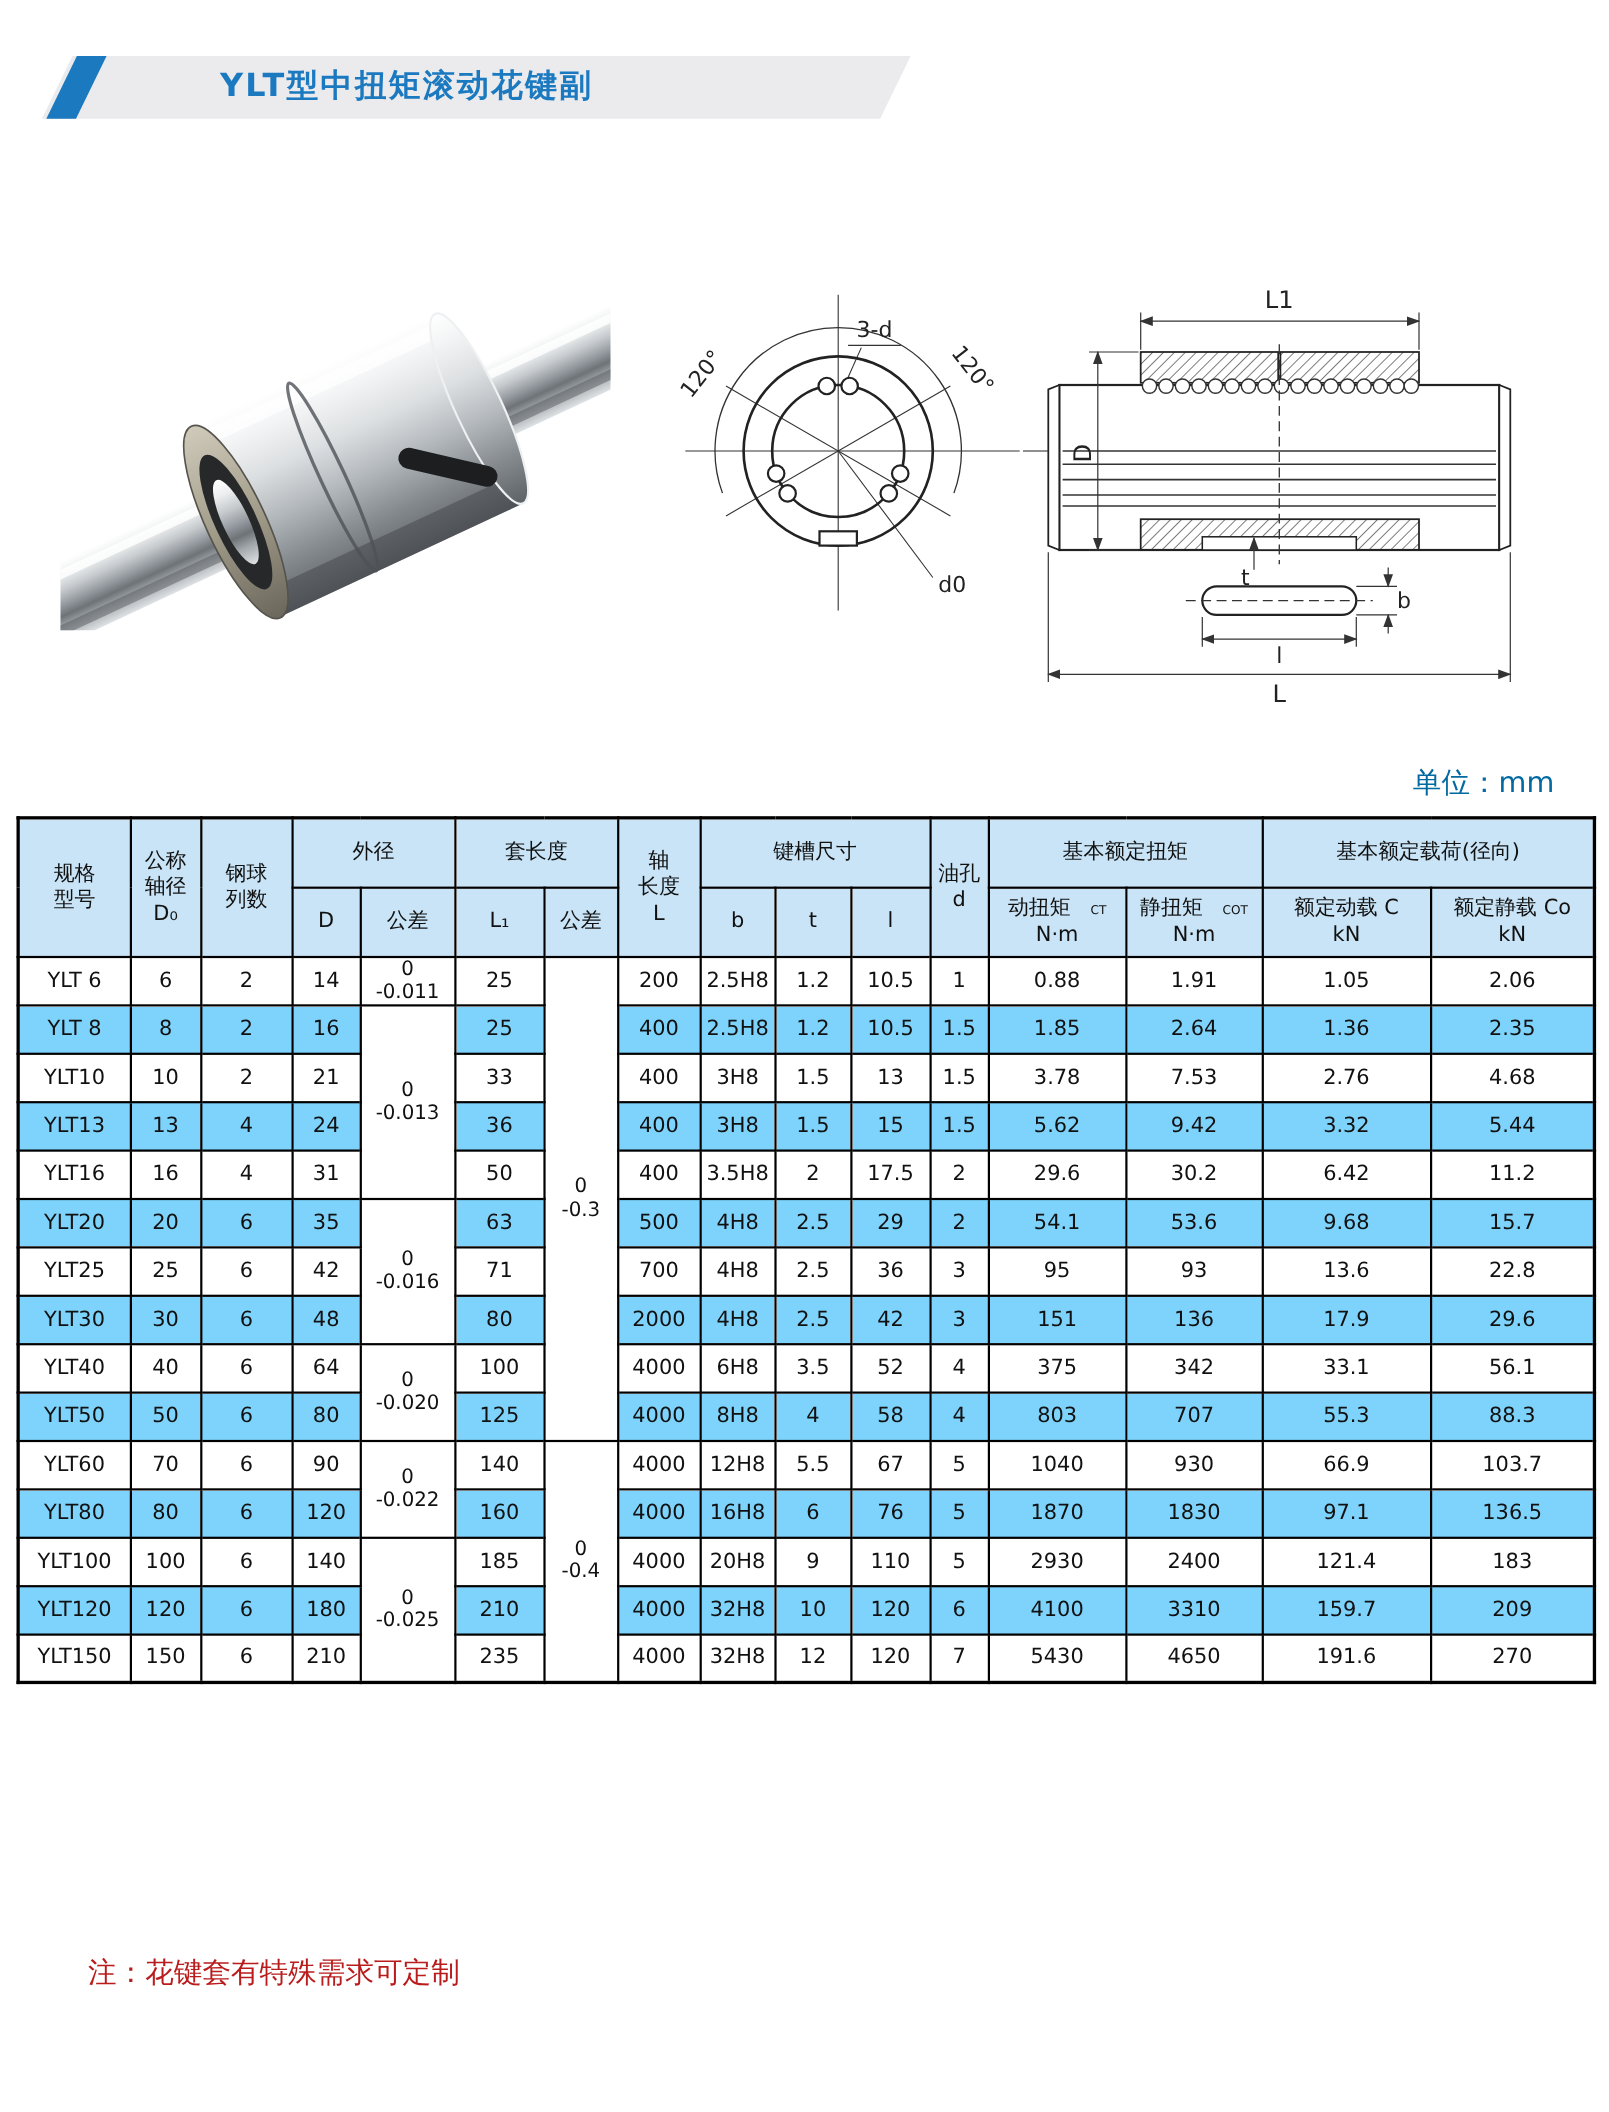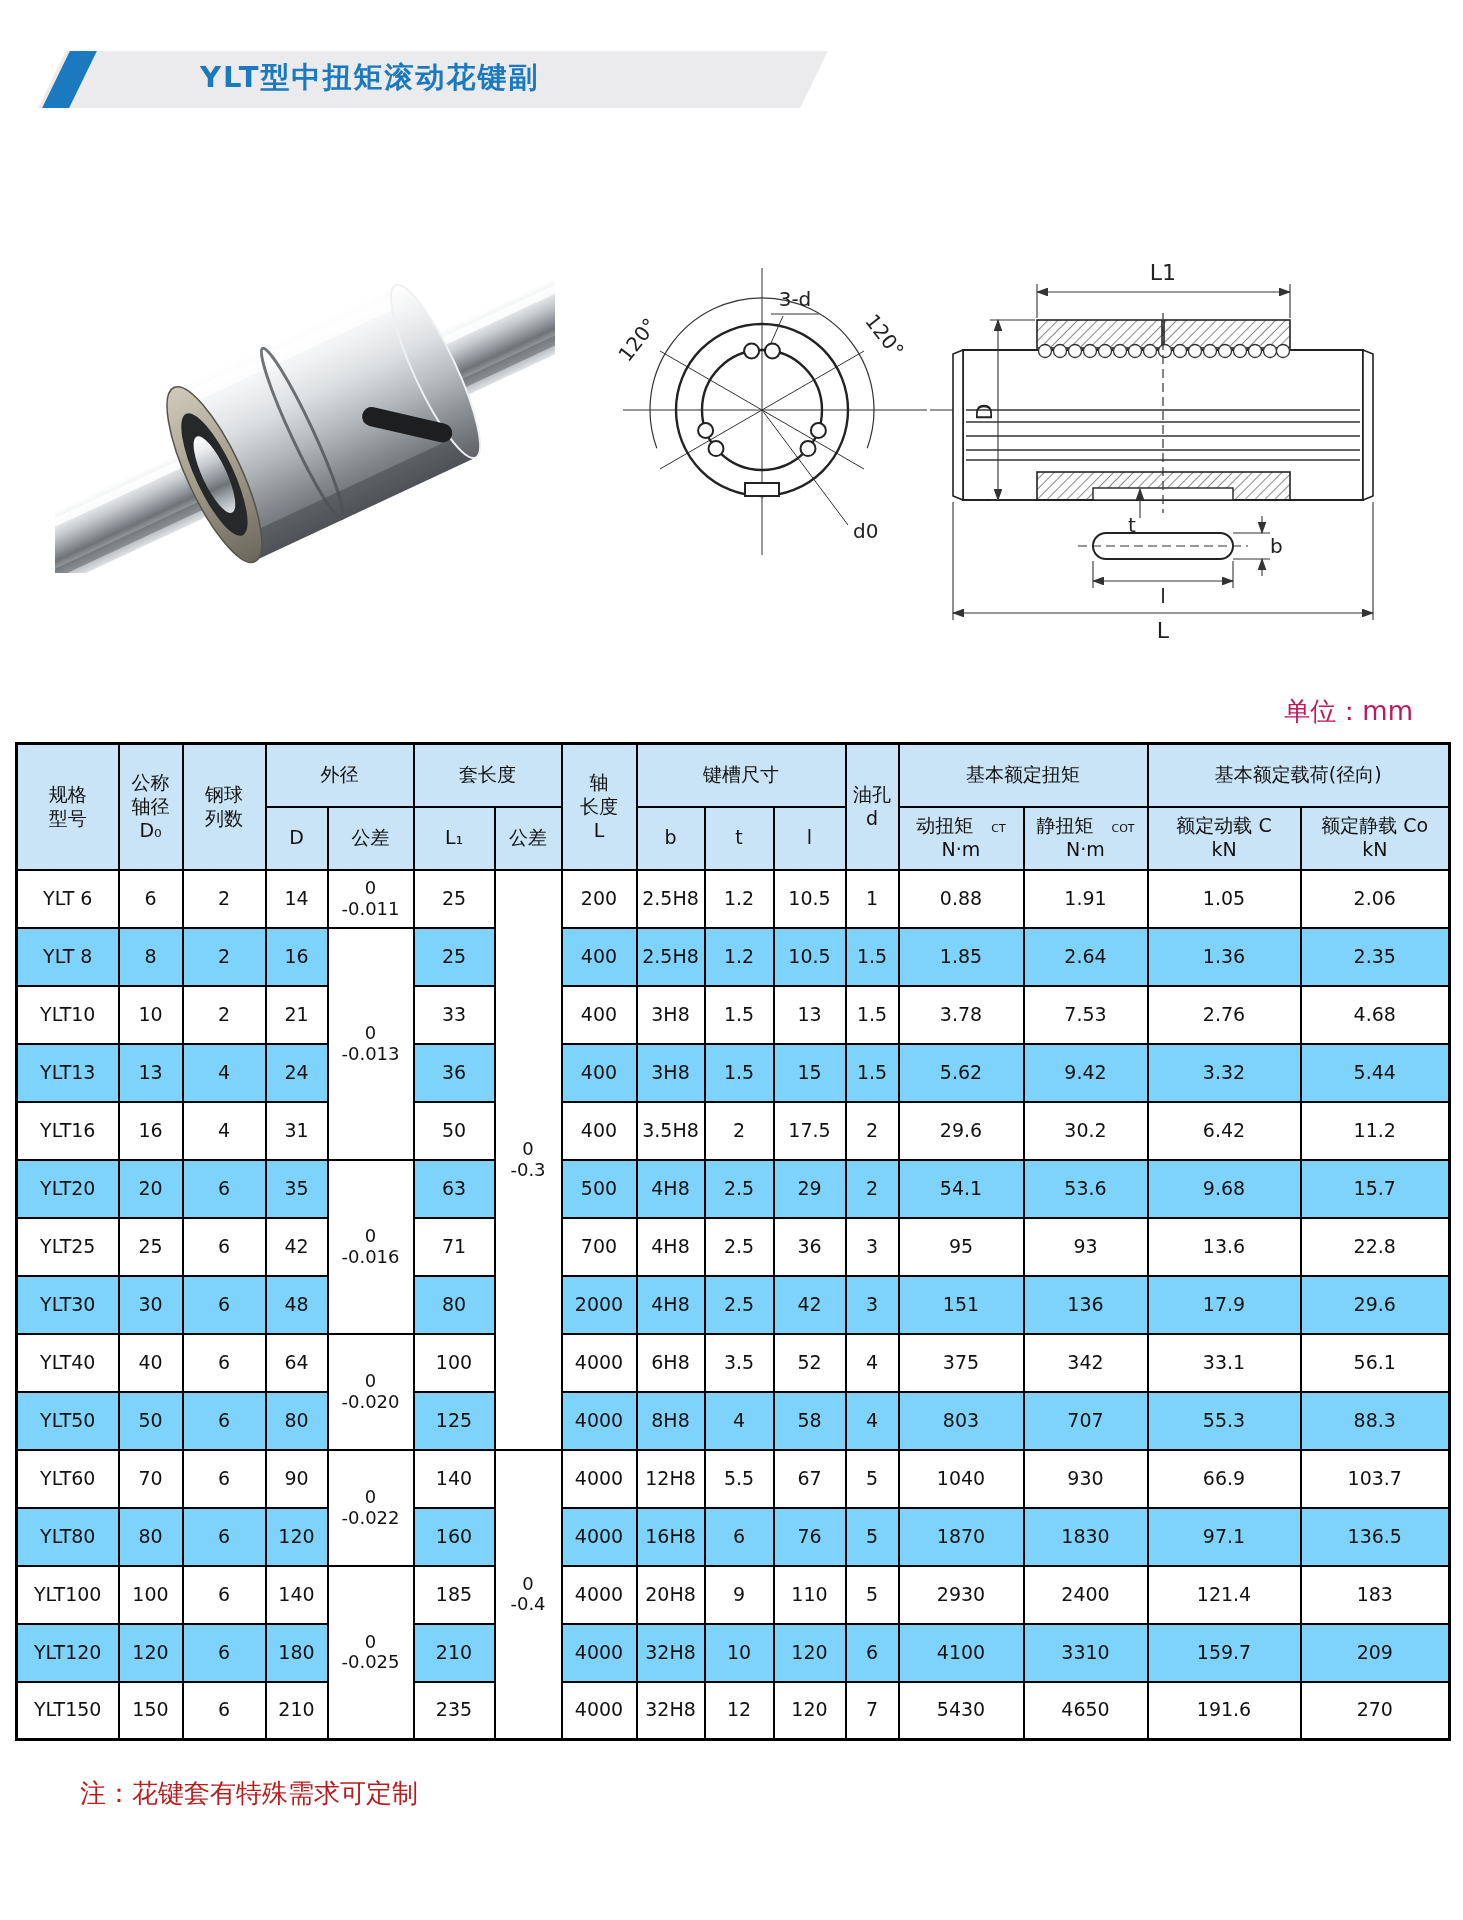--- a/index.html
+++ b/index.html
@@ -17,32 +17,32 @@
              white-space:nowrap;}
 
   
   .fig{position:absolute;}
   #fig-photo{left:55px;top:228px;}
   #fig-cross{left:605px;top:240px;}
   #fig-side{left:930px;top:200px;}
   svg text{font-family:"DejaVu Sans","Liberation Sans",sans-serif;fill:#222;}
 
   
-  .unit-label{position:absolute;top:694px;right:50px;font-size:26px;color:#be185d;}
+  .unit-label{position:absolute;top:694px;right:50px;font-size:26px;color:#0369a1;}
   .note{position:absolute;left:80px;top:1776px;font-size:26px;color:#b91c1c;}
 
   
   .sheet{position:absolute;left:15px;top:742px;width:1433px;}
   table{width:100%;table-layout:fixed;border-collapse:collapse;
         border:3px solid #000;}
   th,td{border:2px solid #000;text-align:center;vertical-align:middle;
         padding:0;font-weight:normal;font-size:19px;line-height:1.25;
         white-space:pre-line;overflow:hidden;}
   thead tr{height:63px;background:#c9e4f6;padding-left:40px;}
-  tbody tr{height:58px;background:#ffffff;}
+  tbody tr{height:44px;background:#ffffff;}
   tbody tr.alt{background:#7dd3fc;}
   td.tol{background:#fff;font-size:18px;line-height:1.15;}
   .ss{font-size:11px;margin-left:18px;}
   .hdr-unit{font-size:19px;}
 </style>
 </head>
 <body>
 
 <div class="banner">
   <div class="banner-bg"></div>

